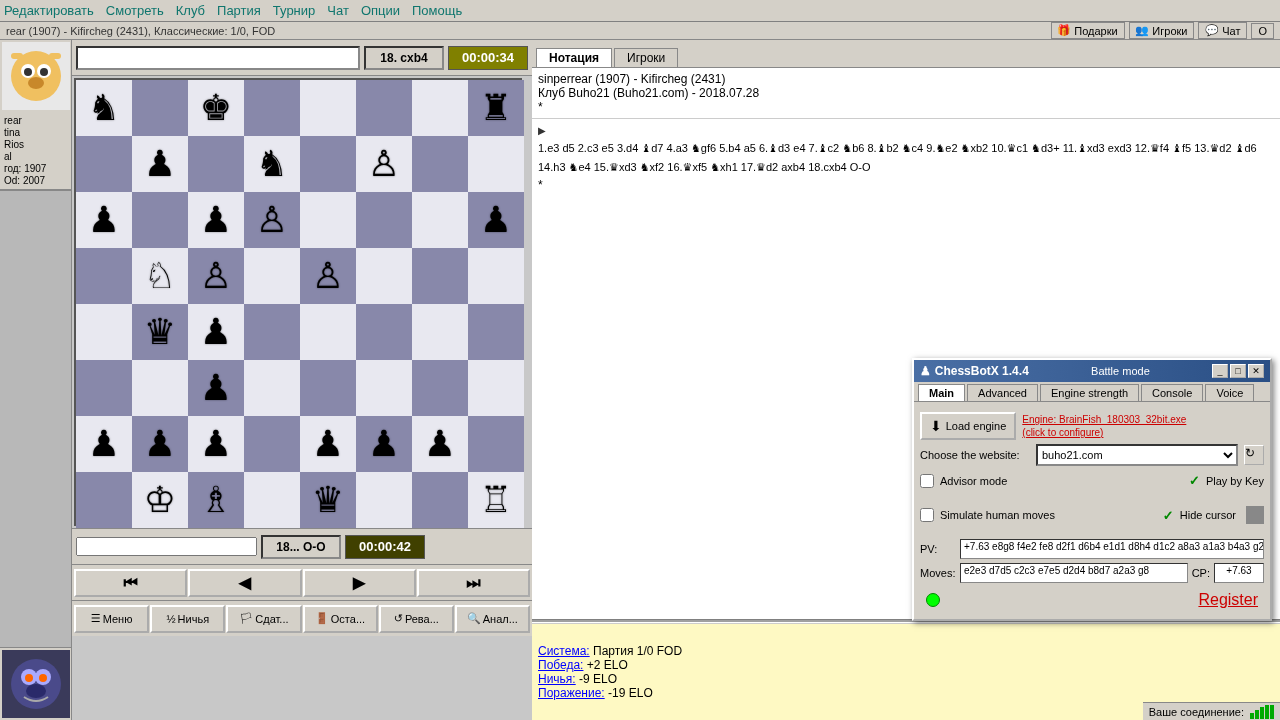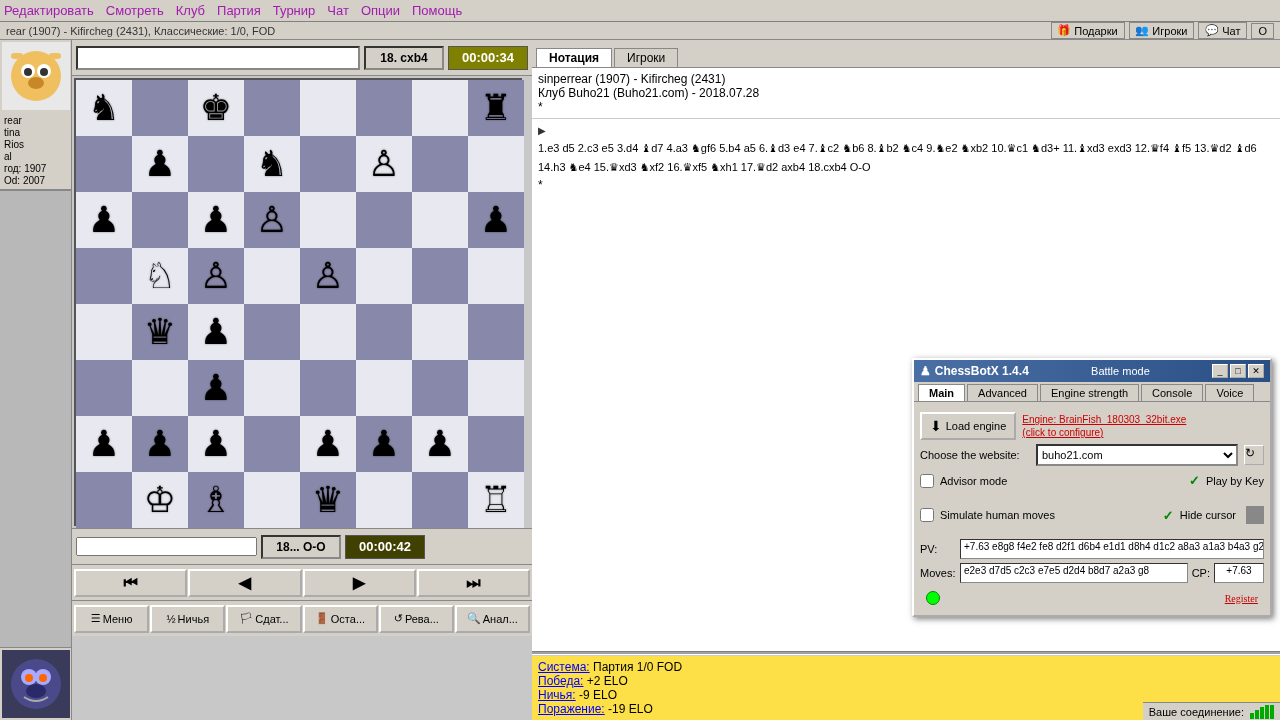--- a/index.html
+++ b/index.html
@@ -11,21 +11,21 @@
       border-bottom: 1px solid #808080;
       padding: 2px 4px;
       display: flex;
       gap: 12px;
       align-items: center;
       height: 22px;
     }
     #menubar span {
       cursor: pointer;
       font-size: 13px;
-      color: #a21caf;
+      color: #0f766e;
     }
 
     
     #infobar {
       background: #d4d0c8;
       border-bottom: 1px solid #888;
       padding: 2px 6px;
       font-size: 11px;
       color: #333;
       height: 18px;
@@ -255,23 +255,23 @@
       font-size: 12px;
       overflow-y: auto;
       line-height: 1.6;
     }
     .play-icon {
       color: #333;
       font-size: 10px;
     }
 
     #notation-footer {
-      background: #fde047;
+      background: #fef9c3;
       border-top: 1px solid #ccc;
-      padding: 4px 6px;
+      padding: 20px 6px;
       font-size: 12px;
     }
     .notation-link {
       color: #00f;
       text-decoration: underline;
       cursor: pointer;
     }
 
     
     #chessbotx {
@@ -464,24 +464,23 @@
     }
     .status-dot {
       width: 14px;
       height: 14px;
       border-radius: 50%;
       background: #0f0;
       border: 1px solid #080;
     }
     .register-link {
       color: #c00;
-      font-size: 10px;
+      font-size: 16px;
       cursor: pointer;
       text-decoration: underline;
-      font-family: Liberation Serif, serif;
     }
 
     
     #bottom-bar {
       position: absolute;
       bottom: 0;
       right: 0;
       background: #d4d0c8;
       border-top: 1px solid #888;
       padding: 2px 6px;

